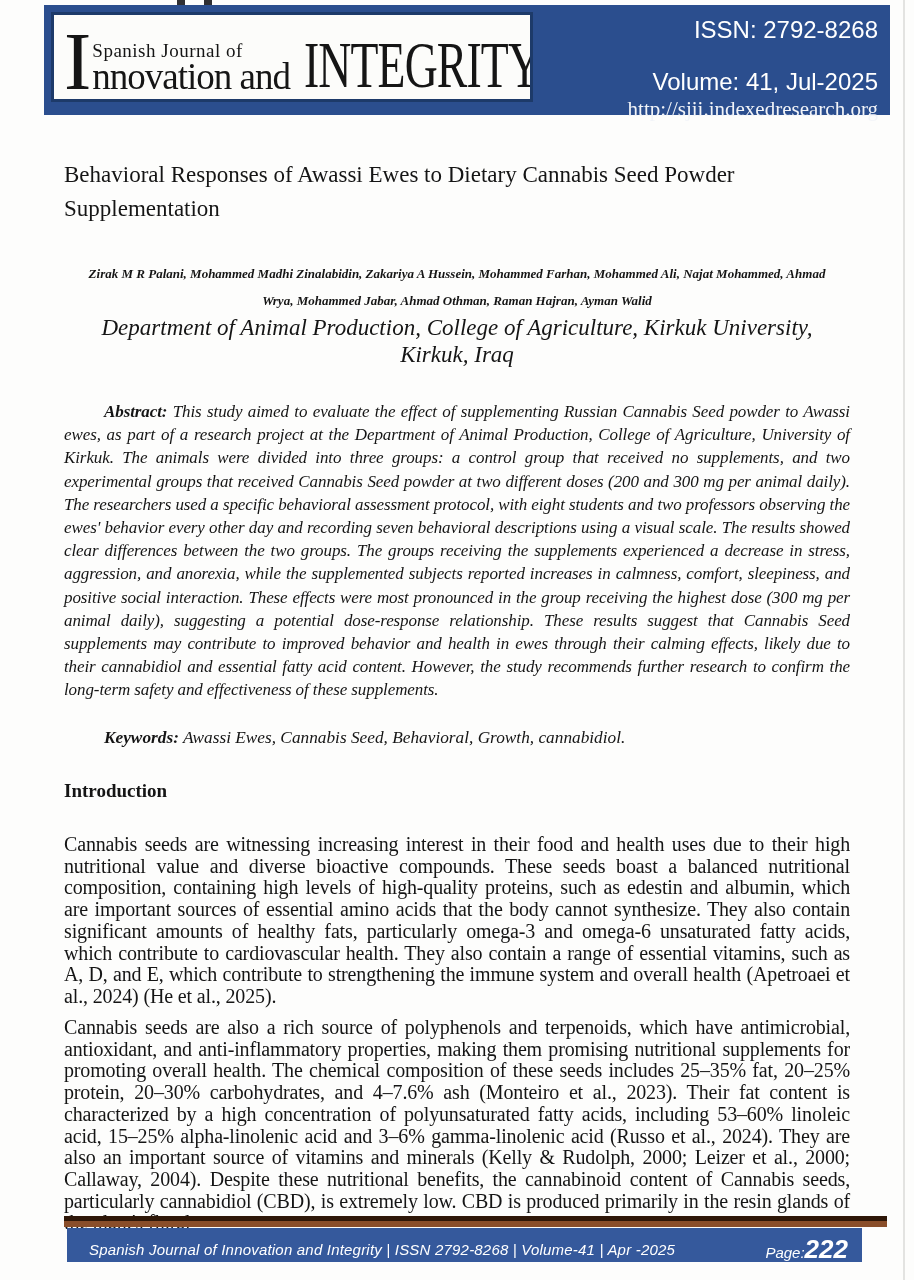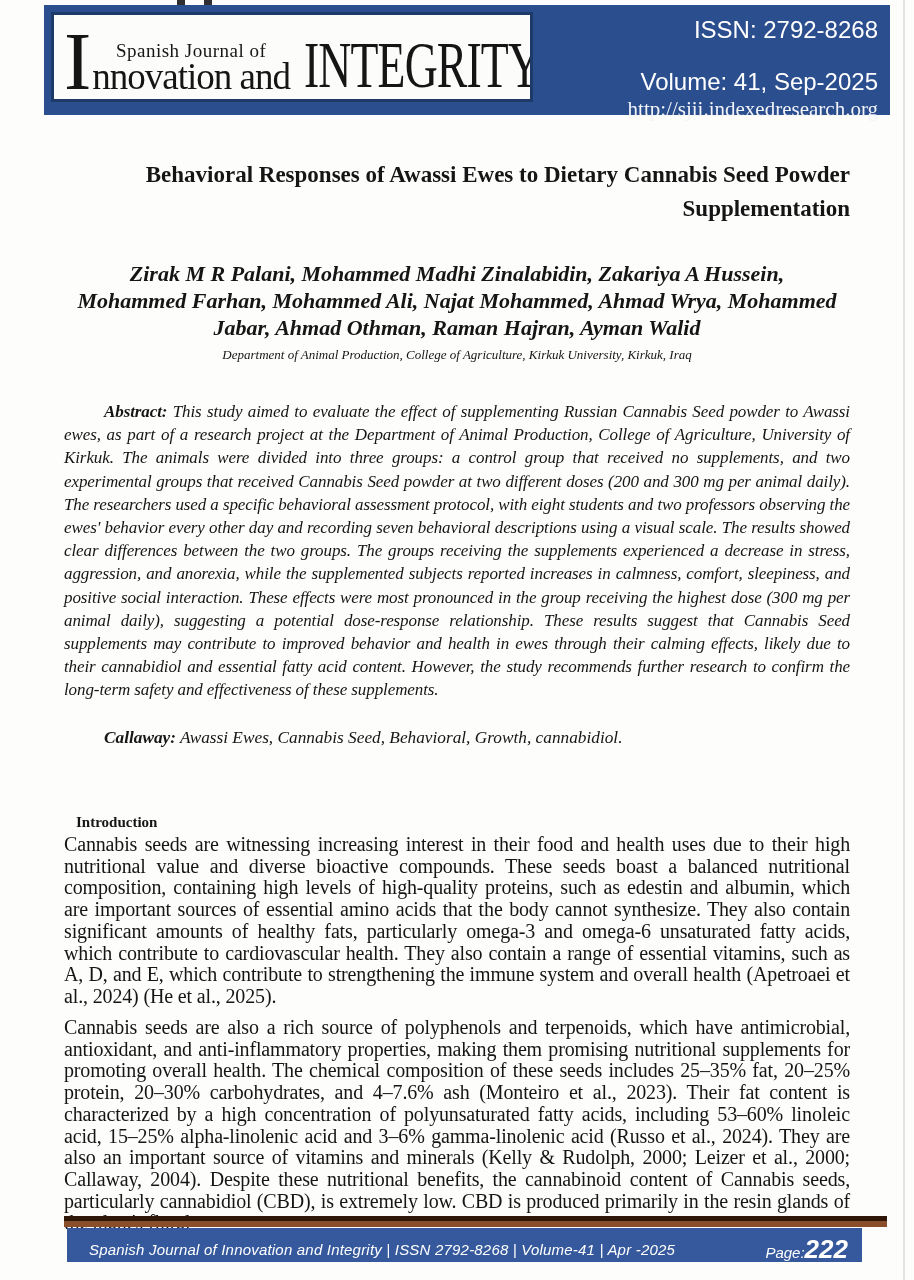--- a/index.html
+++ b/index.html
@@ -33,65 +33,65 @@
   .logo-box {
     position: absolute; left: 7px; top: 7px; width: 482px; height: 90px;
     background: #fcfcfa; border: 3px solid #1d3a69;
     display: flex; align-items: flex-end; padding: 0 6px 6px 10px;
     box-sizing: border-box; white-space: nowrap; overflow: hidden;
   }
   .logo-i {
     font-size: 82px; line-height: 62px; font-weight: 500;
     font-family: "Liberation Serif", serif; letter-spacing: -2px;
   }
-  .logo-mid { display: inline-block; margin-left: 3px; text-align: center; }
+  .logo-mid { display: inline-block; margin-left: 3px; }
   .logo-small { font-size: 19px; line-height: 18px; letter-spacing: 0.5px; }
   .logo-word { font-size: 37px; line-height: 33px; letter-spacing: -1px; }
   .logo-integrity {
     display: inline-block; font-size: 52px; line-height: 44px; margin-left: 14px;
     letter-spacing: -1px;
     transform: scale(0.88, 1.28); transform-origin: left bottom;
   }
   .banner-right {
     position: absolute; right: 12px; top: 10px; text-align: right; color: #ffffff;
     font-family: "Liberation Sans", sans-serif;
   }
   .banner-issn   { font-size: 24px; line-height: 30px; margin-bottom: 23px; }
   .banner-volume { font-size: 24px; line-height: 28px; }
   .banner-url    { font-size: 21px; line-height: 26px;
                    font-family: "Liberation Serif", serif; color: #f2f4f8;
                    text-decoration: none; display: block; }
 
   
   .title {
     position: absolute; top: 143px; left: 64px; width: 786px;
-    text-align: right; font-weight: bold; font-size: 23px; line-height: 34px;
+    text-align: left; font-weight: normal; font-size: 23px; line-height: 34px;
   }
   .authors-block {
     position: absolute; top: 260px; left: 77px; width: 760px; text-align: center;
   }
   .authors {
-    font-weight: bold; font-style: italic; font-size: 22px; line-height: 27px;
+    font-weight: bold; font-style: italic; font-size: 13px; line-height: 27px;
   }
-  .affiliation { font-style: italic; font-size: 13px; line-height: 27px; }
+  .affiliation { font-style: italic; font-size: 23px; line-height: 27px; }
 
   .abstract {
     position: absolute; top: 383px; left: 64px; width: 786px;
     font-style: italic; font-size: 17px; line-height: 23.2px;
     text-align: justify; text-indent: 40px; letter-spacing: -0.1px;
   }
   .keywords {
     position: absolute; top: 711px; left: 64px; width: 786px;
     font-style: italic; font-size: 17.3px; text-indent: 40px;
   }
   .lbl { font-weight: bold; }
 
   .section-heading {
-    position: absolute; top: 802px; left: 64px;
-    font-weight: bold; font-size: 15px; margin-left: 12px;
+    position: absolute; top: 764px; left: 64px;
+    font-weight: bold; font-size: 19px;
   }
   .para {
     position: absolute; left: 64px; width: 786px;
     font-size: 20px; line-height: 21.7px; text-align: justify;
     letter-spacing: -0.15px;
   }
   .para.p1 { top: 814px; }
   .para.p2 { top: 997px; }
 
   
@@ -125,35 +125,35 @@
     <div class="logo-box">
       <span class="logo-i">I</span>
       <span class="logo-mid">
         <div class="logo-small">Spanish Journal of</div>
         <div class="logo-word">nnovation and</div>
       </span>
       <span class="logo-integrity">INTEGRITY</span>
     </div>
     <div class="banner-right">
       <div class="banner-issn">ISSN: 2792-8268</div>
-      <div class="banner-volume">Volume: 41, Sep-2025</div>
+      <div class="banner-volume">Volume: 41, Jul-2025</div>
       <a class="banner-url" href="#">http://sjii.indexedresearch.org</a>
     </div>
   </div>
 
   <h1 class="title">Behavioral Responses of Awassi Ewes to Dietary Cannabis Seed Powder Supplementation</h1>
 
   <div class="authors-block">
     <div class="authors">Zirak M R Palani, Mohammed Madhi Zinalabidin, Zakariya A Hussein, Mohammed Farhan, Mohammed Ali, Najat Mohammed, Ahmad Wrya, Mohammed Jabar, Ahmad Othman, Raman Hajran, Ayman Walid</div>
     <div class="affiliation">Department of Animal Production, College of Agriculture, Kirkuk University, Kirkuk, Iraq</div>
   </div>
 
   <p class="abstract"><span class="lbl">Abstract:</span> <span>This study aimed to evaluate the effect of supplementing Russian Cannabis Seed powder to Awassi ewes, as part of a research project at the Department of Animal Production, College of Agriculture, University of Kirkuk. The animals were divided into three groups: a control group that received no supplements, and two experimental groups that received Cannabis Seed powder at two different doses (200 and 300 mg per animal daily). The researchers used a specific behavioral assessment protocol, with eight students and two professors observing the ewes' behavior every other day and recording seven behavioral descriptions using a visual scale. The results showed clear differences between the two groups. The groups receiving the supplements experienced a decrease in stress, aggression, and anorexia, while the supplemented subjects reported increases in calmness, comfort, sleepiness, and positive social interaction. These effects were most pronounced in the group receiving the highest dose (300 mg per animal daily), suggesting a potential dose-response relationship. These results suggest that Cannabis Seed supplements may contribute to improved behavior and health in ewes through their calming effects, likely due to their cannabidiol and essential fatty acid content. However, the study recommends further research to confirm the long-term safety and effectiveness of these supplements.</span></p>
 
-  <p class="keywords"><span class="lbl">Callaway:</span> <span>Awassi Ewes, Cannabis Seed, Behavioral, Growth, cannabidiol.</span></p>
+  <p class="keywords"><span class="lbl">Keywords:</span> <span>Awassi Ewes, Cannabis Seed, Behavioral, Growth, cannabidiol.</span></p>
 
   <h2 class="section-heading">Introduction</h2>
   <p class="para p1">Cannabis seeds are witnessing increasing interest in their food and health uses due to their high nutritional value and diverse bioactive compounds. These seeds boast a balanced nutritional composition, containing high levels of high-quality proteins, such as edestin and albumin, which are important sources of essential amino acids that the body cannot synthesize. They also contain significant amounts of healthy fats, particularly omega-3 and omega-6 unsaturated fatty acids, which contribute to cardiovascular health. They also contain a range of essential vitamins, such as A, D, and E, which contribute to strengthening the immune system and overall health (Apetroaei et al., 2024) (He et al., 2025).</p>
   <p class="para p2">Cannabis seeds are also a rich source of polyphenols and terpenoids, which have antimicrobial, antioxidant, and anti-inflammatory properties, making them promising nutritional supplements for promoting overall health. The chemical composition of these seeds includes 25–35% fat, 20–25% protein, 20–30% carbohydrates, and 4–7.6% ash (Monteiro et al., 2023). Their fat content is characterized by a high concentration of polyunsaturated fatty acids, including 53–60% linoleic acid, 15–25% alpha-linolenic acid and 3–6% gamma-linolenic acid (Russo et al., 2024). They are also an important source of vitamins and minerals (Kelly &amp; Rudolph, 2000; Leizer et al., 2000; Callaway, 2004). Despite these nutritional benefits, the cannabinoid content of Cannabis seeds, particularly cannabidiol (CBD), is extremely low. CBD is produced primarily in the resin glands of the plant's floral</p>
 
   <div class="footer">
     <div class="footer-rule"></div>
     <div class="footer-bar">
       <span class="footer-meta">Spanish Journal of Innovation and Integrity |  ISSN 2792-8268  | Volume-41  |  Apr -2025</span>
       <span class="footer-page">

